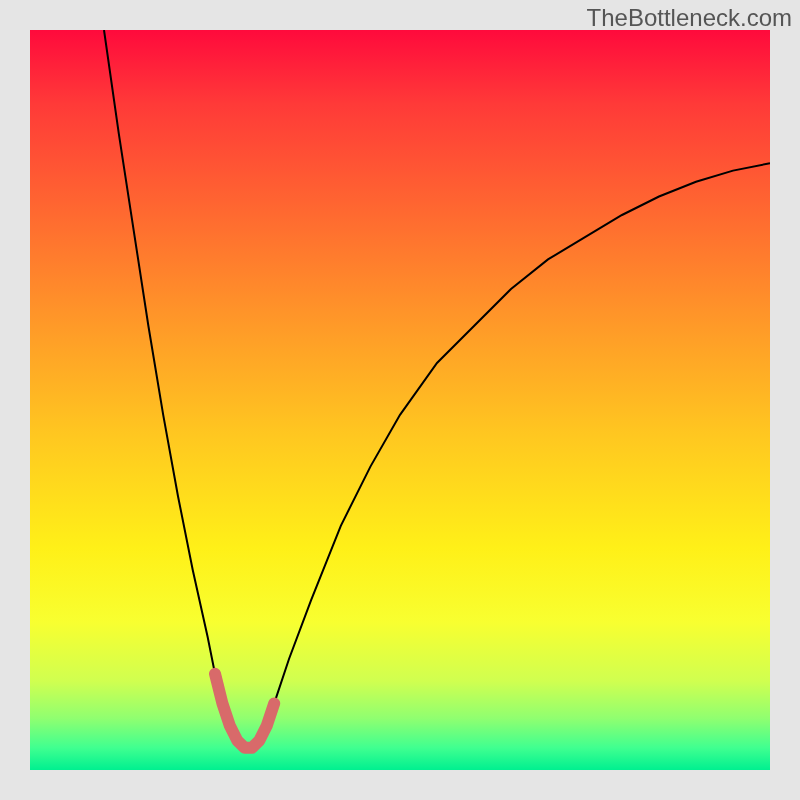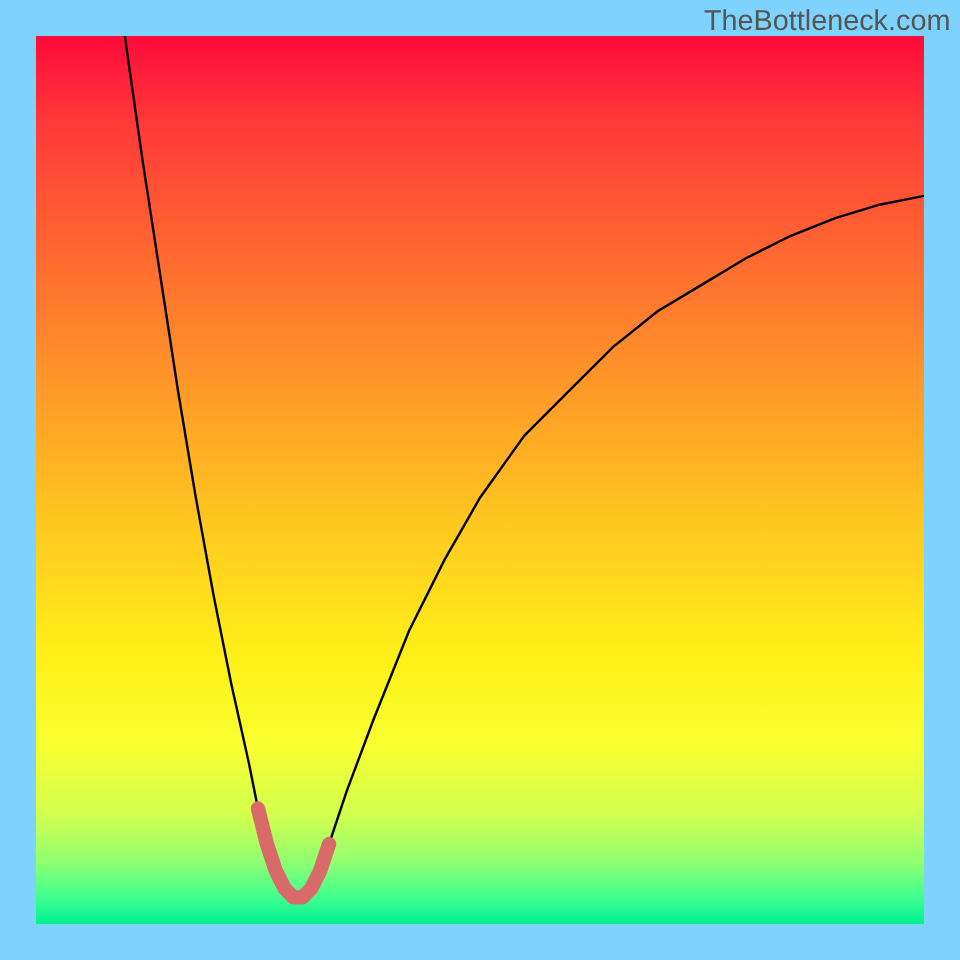--- a/index.html
+++ b/index.html
@@ -6,21 +6,21 @@
     margin: 0;
     padding: 0;
     width: 800px;
     height: 800px;
     background: #000;
     font-family: Arial, Helvetica, sans-serif;
   }
   .outer {
     width: 800px;
     height: 800px;
-    background: #7dd3fc;
+    background: #e5e5e5;
     position: relative;
     text-align: right;
   }
   .watermark {
     position: absolute;
     top: 4px;
     right: 8px;
     color: #555;
     font-size: 24px;
     font-weight: 500;

